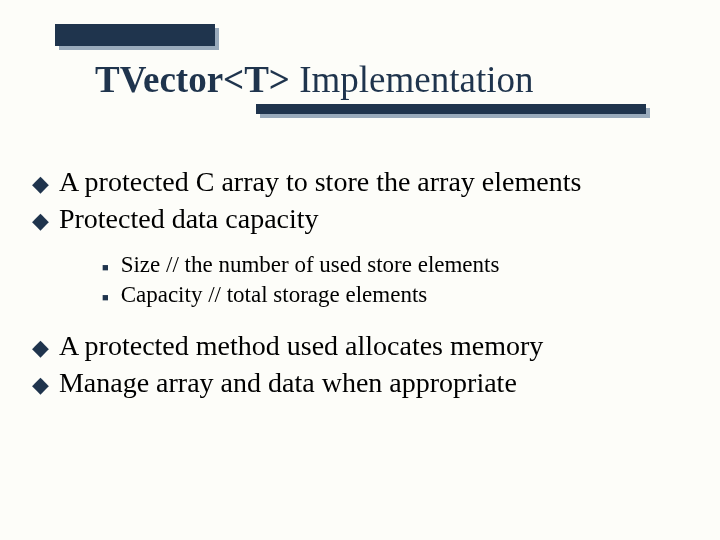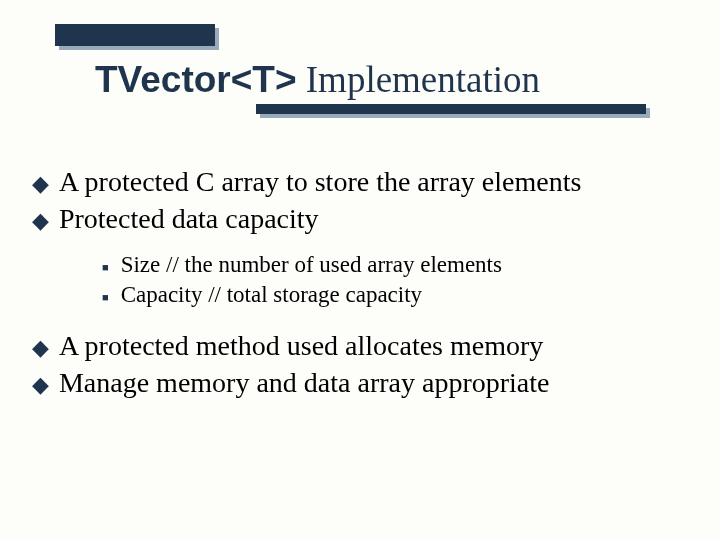--- a/index.html
+++ b/index.html
@@ -29,21 +29,21 @@
   }
   .title {
     position: absolute;
     left: 95px;
     top: 58px;
     font-size: 37px;
     color: #1f344d;
     white-space: nowrap;
   }
   .title .code {
-    font-family: Liberation Sans, sans-serif;
+    font-family: Liberation Serif, serif;
     font-weight: bold;
   }
   .underline-shadow {
     position: absolute;
     left: 260px;
     top: 108px;
     width: 390px;
     height: 10px;
     background: #99aabb;
   }
@@ -115,31 +115,31 @@
   </div>
 
   <div class="bullet-main">
     <span class="marker">◆</span>
     <span>Protected data capacity</span>
   </div>
 
   <div class="sub-group">
     <div class="bullet-sub">
       <span class="marker">■</span>
-      <span>Size // the number of used array elements</span>
+      <span>Size // the number of used store elements</span>
     </div>
     <div class="bullet-sub">
       <span class="marker">■</span>
-      <span>Capacity // total storage capacity</span>
+      <span>Capacity // total storage elements</span>
     </div>
   </div>
 
   <div class="bullet-main">
     <span class="marker">◆</span>
     <span>A protected method used allocates memory</span>
   </div>
 
   <div class="bullet-main">
     <span class="marker">◆</span>
-    <span>Manage memory and data array appropriate</span>
+    <span>Manage array and data when appropriate</span>
   </div>
 
 </div>
 
 </body></html>

